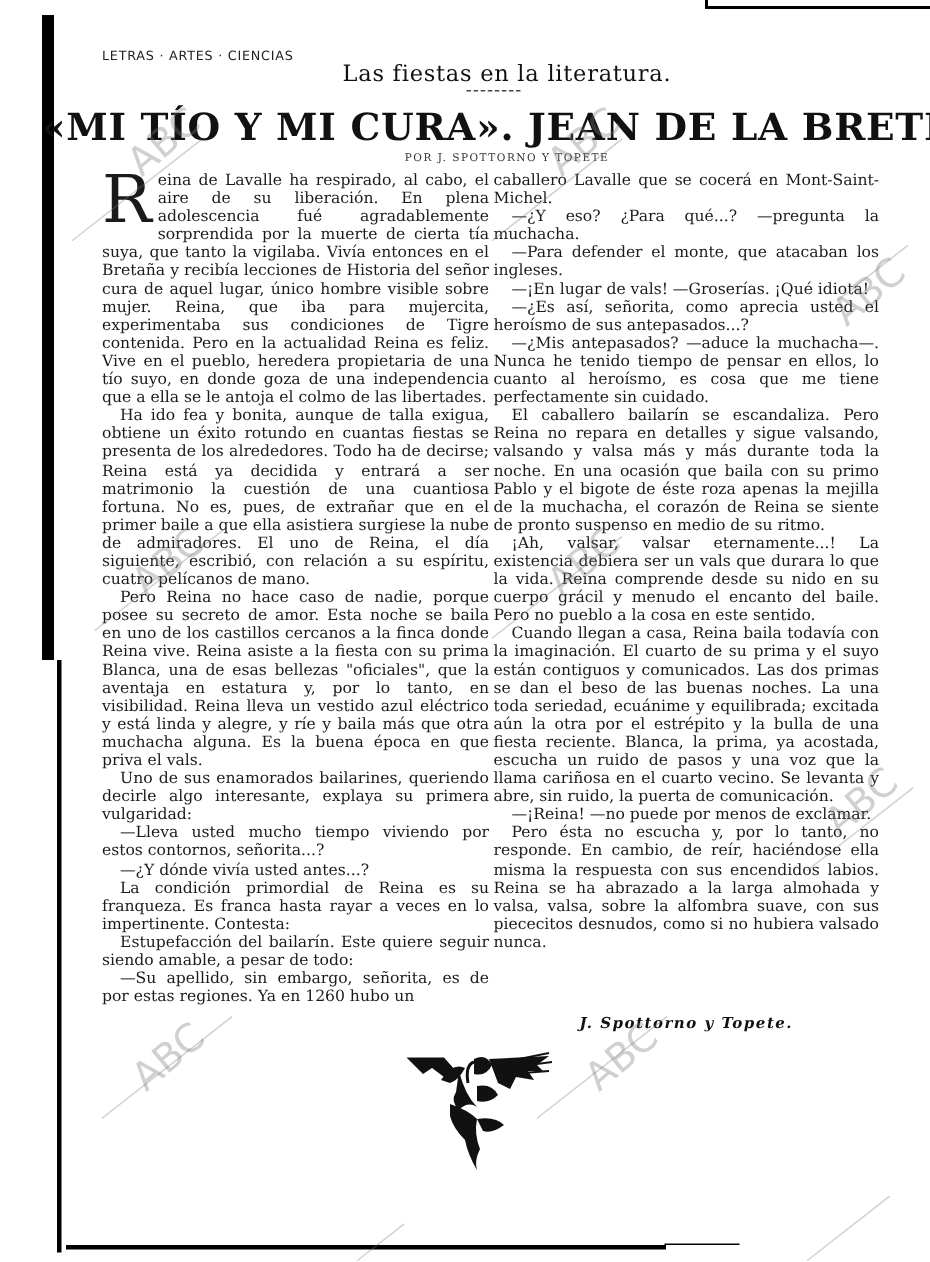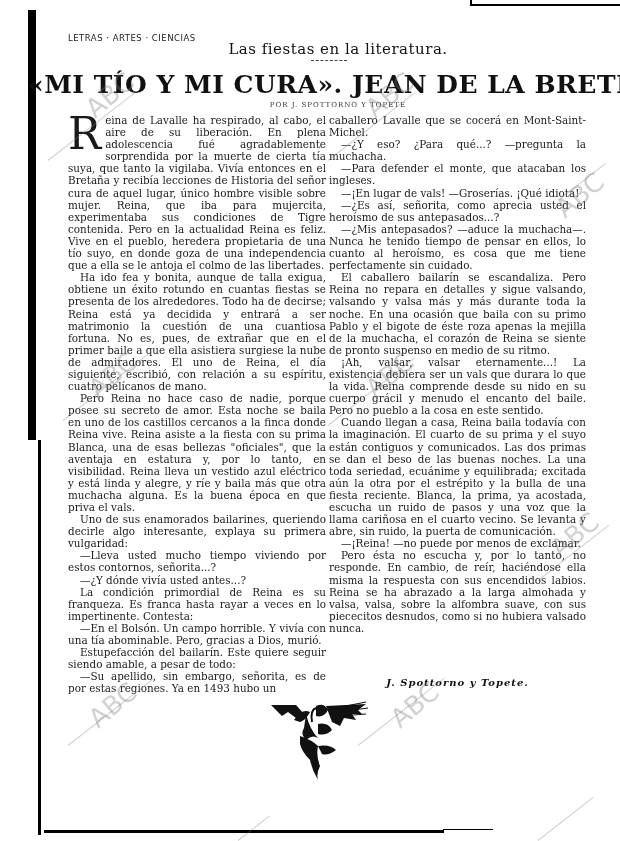--- a/index.html
+++ b/index.html
@@ -45,23 +45,22 @@
   <div class="byline">POR J. SPOTTORNO Y TOPETE</div>
 
   <div class="col left">
     <p class="first"><span class="dropcap">R</span><span>eina de Lavalle ha respirado, al cabo, el aire de su liberación. En plena adolescencia fué agradablemente sorprendida por la muerte de cierta tía suya, que tanto la vigilaba. Vivía entonces en el Bretaña y recibía lecciones de Historia del señor cura de aquel lugar, único hombre visible sobre mujer. Reina, que iba para mujercita, experimentaba sus condiciones de Tigre contenida. Pero en la actualidad Reina es feliz. Vive en el pueblo, heredera propietaria de una tío suyo, en donde goza de una independencia que a ella se le antoja el colmo de las libertades.</span></p>
     <p>Ha ido fea y bonita, aunque de talla exigua, obtiene un éxito rotundo en cuantas fiestas se presenta de los alrededores. Todo ha de decirse; Reina está ya decidida y entrará a ser matrimonio la cuestión de una cuantiosa fortuna. No es, pues, de extrañar que en el primer baile a que ella asistiera surgiese la nube de admiradores. El uno de Reina, el día siguiente, escribió, con relación a su espíritu, cuatro pelícanos de mano.</p>
     <p>Pero Reina no hace caso de nadie, porque posee su secreto de amor. Esta noche se baila en uno de los castillos cercanos a la finca donde Reina vive. Reina asiste a la fiesta con su prima Blanca, una de esas bellezas "oficiales", que la aventaja en estatura y, por lo tanto, en visibilidad. Reina lleva un vestido azul eléctrico y está linda y alegre, y ríe y baila más que otra muchacha alguna. Es la buena época en que priva el vals.</p>
     <p>Uno de sus enamorados bailarines, queriendo decirle algo interesante, explaya su primera vulgaridad:</p>
     <p>—Lleva usted mucho tiempo viviendo por estos contornos, señorita...?</p>
     <p>—¿Y dónde vivía usted antes...?</p>
     <p>La condición primordial de Reina es su franqueza. Es franca hasta rayar a veces en lo impertinente. Contesta:</p>
-    <p>—En el Bolsón. Un campo horrible. Y vivía con una tía abominable. Pero, gracias a Dios, murió.</p>
     <p>Estupefacción del bailarín. Este quiere seguir siendo amable, a pesar de todo:</p>
-    <p>—Su apellido, sin embargo, señorita, es de por estas regiones. Ya en 1493 hubo un</p>
+    <p>—Su apellido, sin embargo, señorita, es de por estas regiones. Ya en 1260 hubo un</p>
   </div>
 
   <div class="col right">
     <p class="first">caballero Lavalle que se cocerá en Mont-Saint-Michel.</p>
     <p>—¿Y eso? ¿Para qué...? —pregunta la muchacha.</p>
     <p>—Para defender el monte, que atacaban los ingleses.</p>
     <p>—¡En lugar de vals! —Groserías. ¡Qué idiota!</p>
     <p>—¿Es así, señorita, como aprecia usted el heroísmo de sus antepasados...?</p>
     <p>—¿Mis antepasados? —aduce la muchacha—. Nunca he tenido tiempo de pensar en ellos, lo cuanto al heroísmo, es cosa que me tiene perfectamente sin cuidado.</p>
     <p>El caballero bailarín se escandaliza. Pero Reina no repara en detalles y sigue valsando, valsando y valsa más y más durante toda la noche. En una ocasión que baila con su primo Pablo y el bigote de éste roza apenas la mejilla de la muchacha, el corazón de Reina se siente de pronto suspenso en medio de su ritmo.</p>

